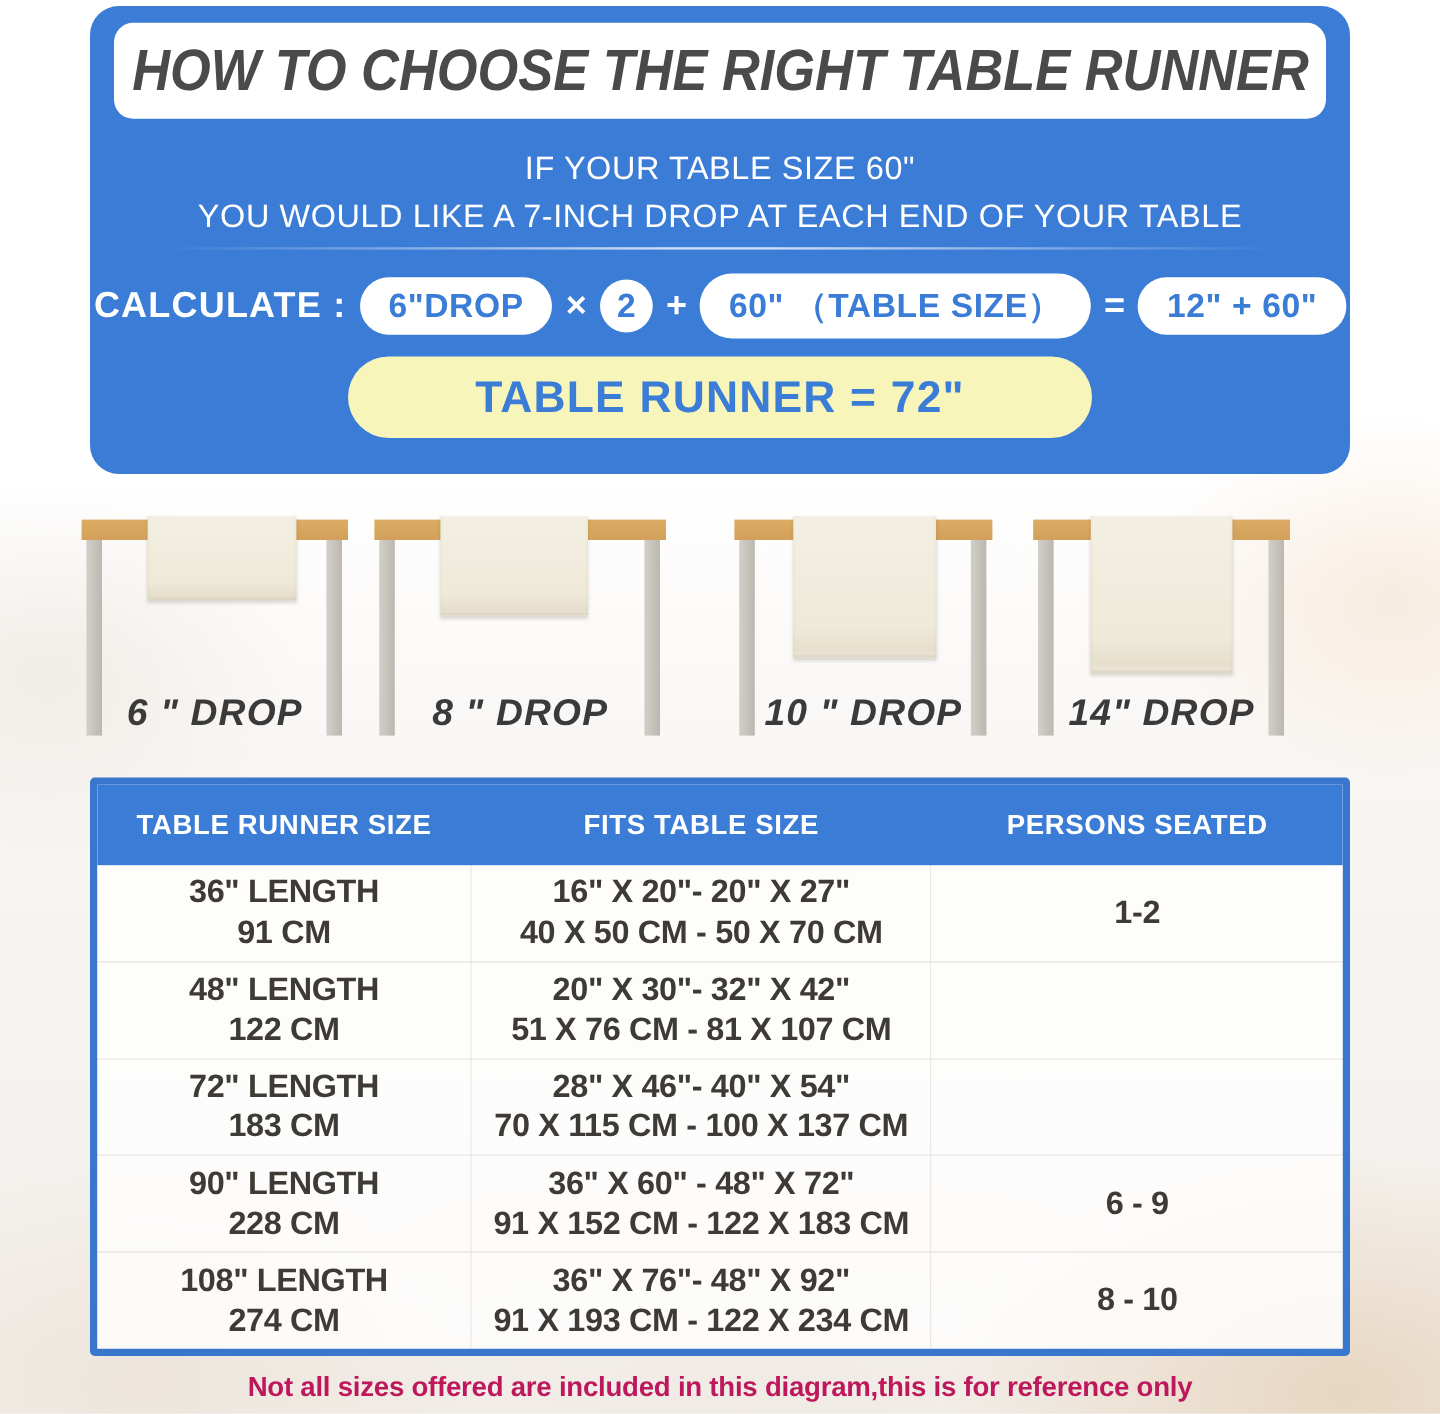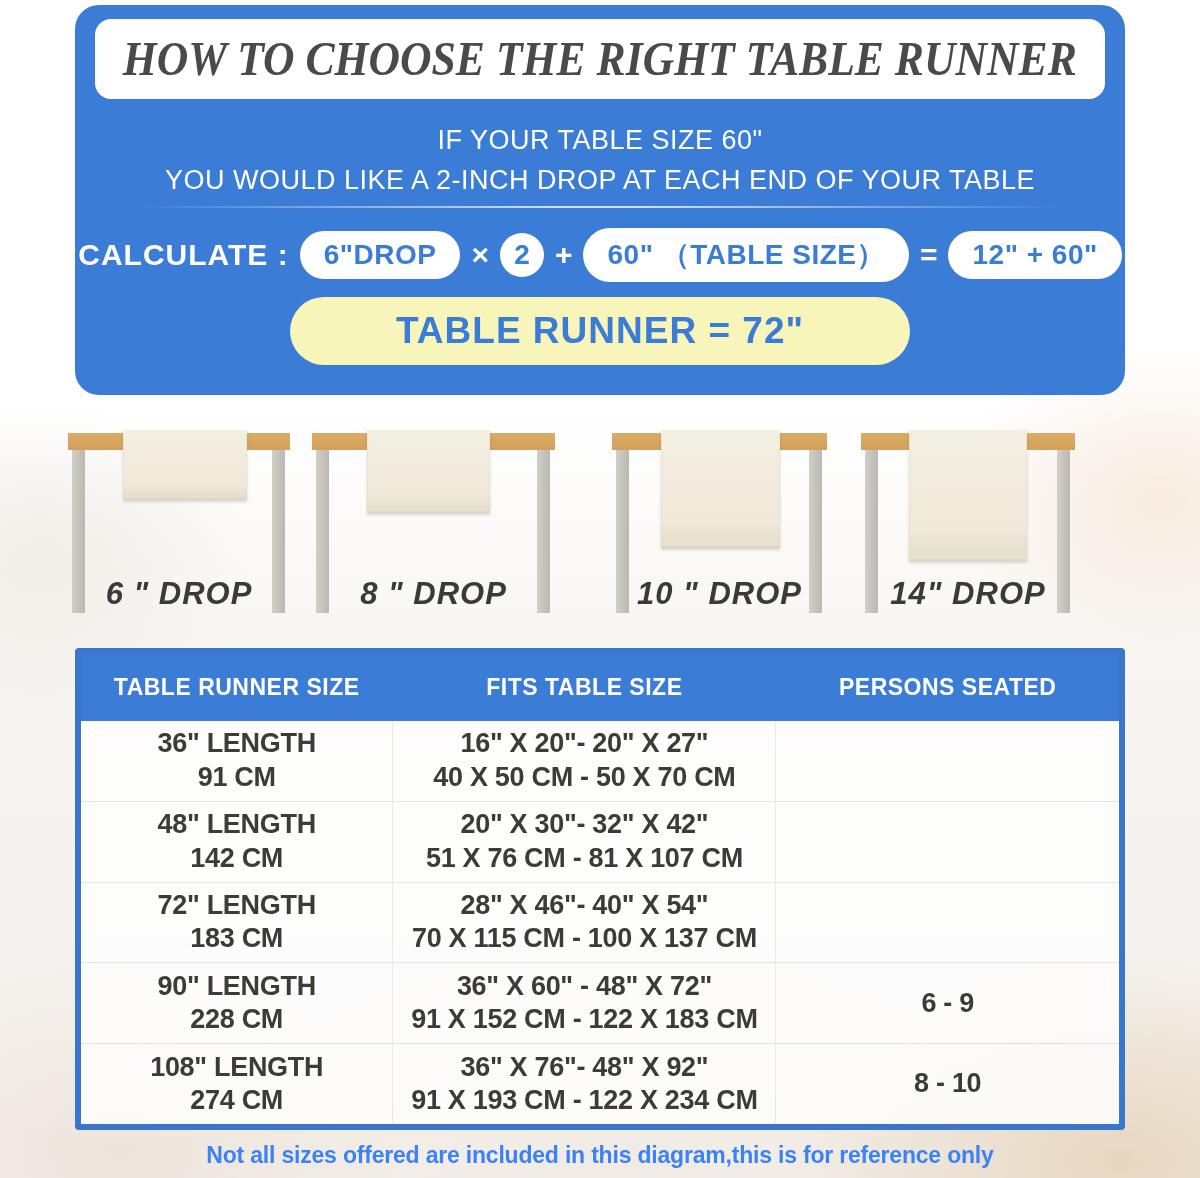--- a/index.html
+++ b/index.html
@@ -18,21 +18,21 @@
   }
 
   
   .hero {
     position: absolute; left: 75px; top: 5px; width: 1050px; height: 390px;
     background: #3b7cd6; border-radius: 24px;
   }
   .title-banner {
     position: absolute; left: 20px; right: 20px; top: 14px; height: 80px;
     background: #ffffff; border-radius: 16px;
-    display: flex; align-items: center; justify-content: center; font-family: Liberation Serif, serif;
+    display: flex; align-items: center; justify-content: center;
   }
   .title {
     font-size: 45px; font-weight: bold; font-style: italic;
     color: #4a4a4a; letter-spacing: 0px; white-space: nowrap;
     transform: scale(0.97, 1.08);
   }
   .subtitle {
     position: absolute; left: 0; right: 0; text-align: center;
     color: #ffffff; font-size: 27px; letter-spacing: 0.5px; white-space: nowrap;
   }
@@ -121,32 +121,32 @@
   .cell {
     display: flex; flex-direction: column; justify-content: center;
     text-align: center; color: #3e3a36; font-weight: bold;
     font-size: 27px; line-height: 1.24; letter-spacing: -0.3px; white-space: nowrap;
   }
   .cell.mid { border-left: 1px solid rgba(125,115,100,0.14); border-right: 1px solid rgba(125,115,100,0.14); }
 
   
   .footer-note {
     position: absolute; left: 0; right: 0; top: 1142px; text-align: center;
-    font-size: 23px; font-weight: bold; color: #3b82f6; letter-spacing: -0.2px;
+    font-size: 23px; font-weight: bold; color: #be185d; letter-spacing: -0.2px;
   }
 </style>
 </head>
 <body>
 
 <div class="hero">
   <div class="title-banner">
     <div class="title">HOW TO CHOOSE THE RIGHT TABLE RUNNER</div>
   </div>
   <div class="subtitle sub1">IF YOUR TABLE SIZE 60"</div>
-  <div class="subtitle sub2">YOU WOULD LIKE A 2-INCH DROP AT EACH END OF YOUR TABLE</div>
+  <div class="subtitle sub2">YOU WOULD LIKE A 7-INCH DROP AT EACH END OF YOUR TABLE</div>
   <div class="hero-divider"></div>
 
   <div class="calc-row">
     <span class="calc-label">CALCULATE :</span>
     <span class="pill">6"DROP</span>
     <span class="op">×</span>
     <span class="circle">2</span>
     <span class="op">+</span>
     <span class="pill">60" （TABLE SIZE）</span>
     <span class="op">=</span>
@@ -202,26 +202,29 @@
 
     <div class="row">
       <div class="cell">
         <span>36" LENGTH</span>
         <span>91 CM</span>
       </div>
       <div class="cell mid">
         <span>16" X 20"- 20" X 27"</span>
         <span>40 X 50 CM - 50 X 70 CM</span>
       </div>
+      <div class="cell">
+        <span>1-2</span>
+      </div>
     </div>
 
     <div class="row">
       <div class="cell">
         <span>48" LENGTH</span>
-        <span>142 CM</span>
+        <span>122 CM</span>
       </div>
       <div class="cell mid">
         <span>20" X 30"- 32" X 42"</span>
         <span>51 X 76 CM - 81 X 107 CM</span>
       </div>
     </div>
 
     <div class="row">
       <div class="cell">
         <span>72" LENGTH</span>

